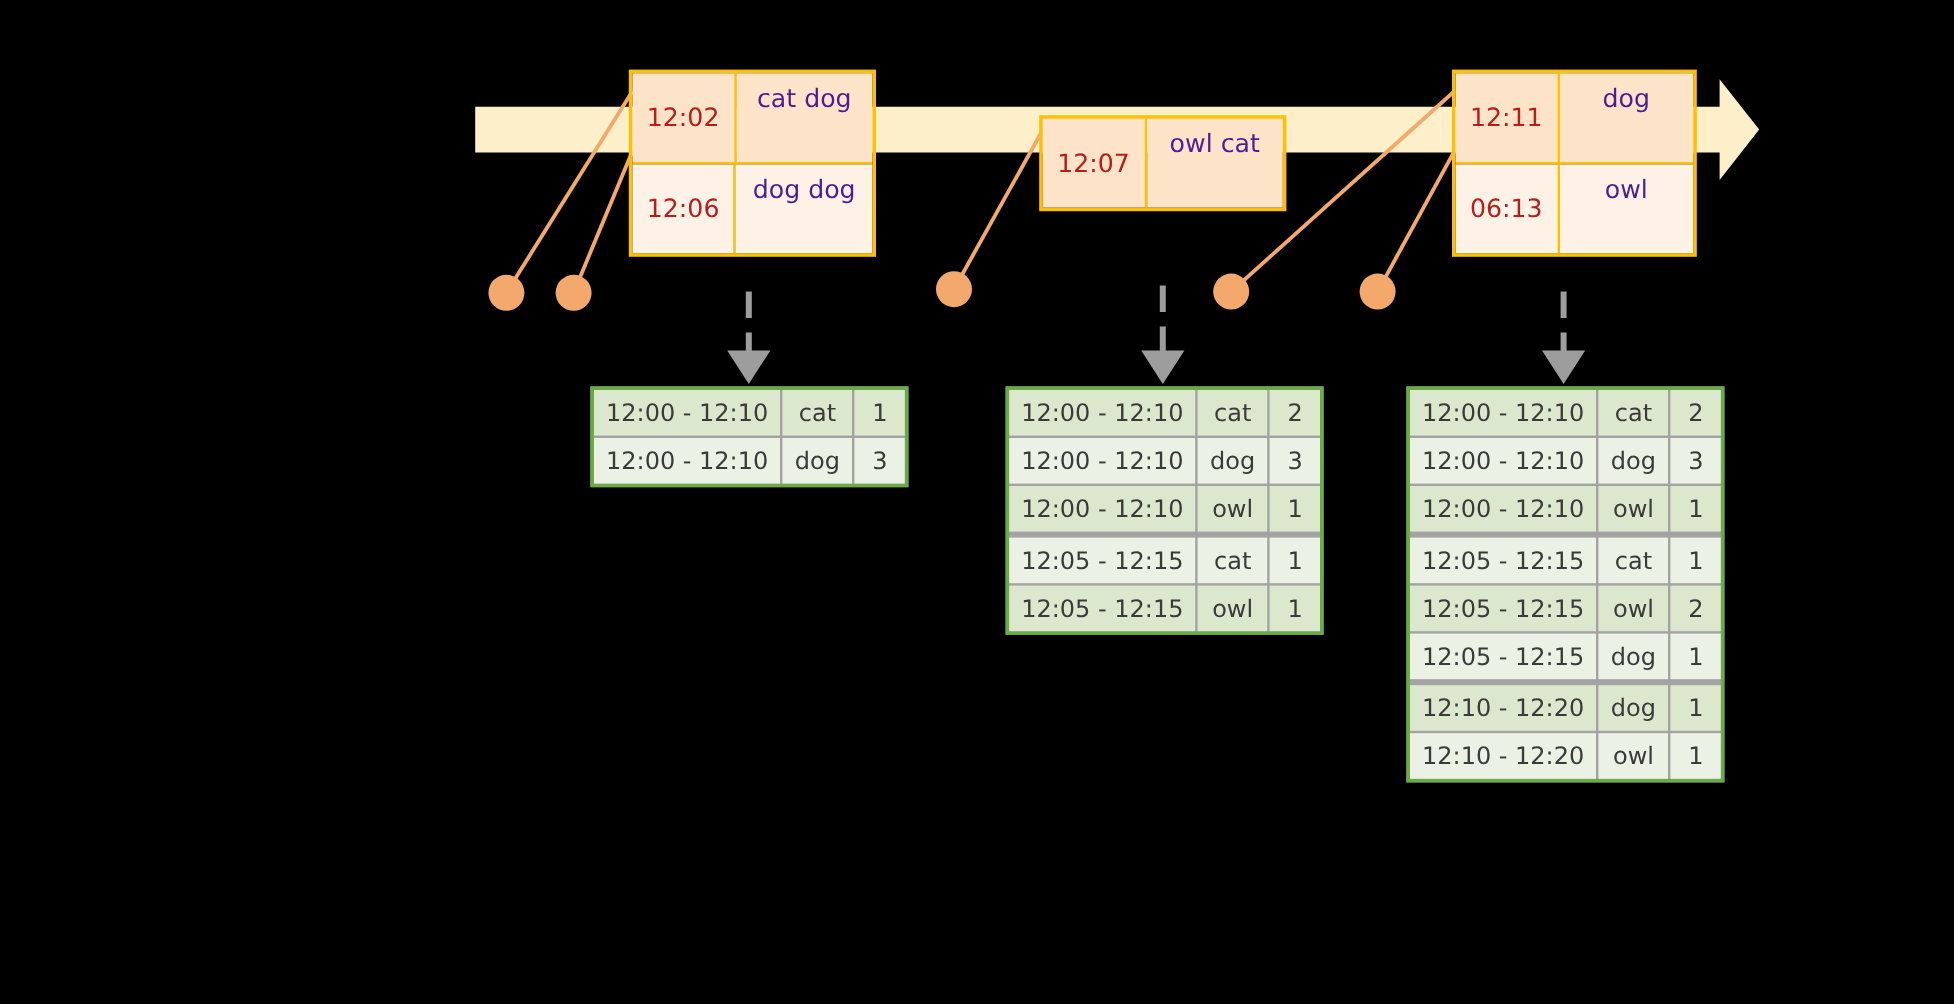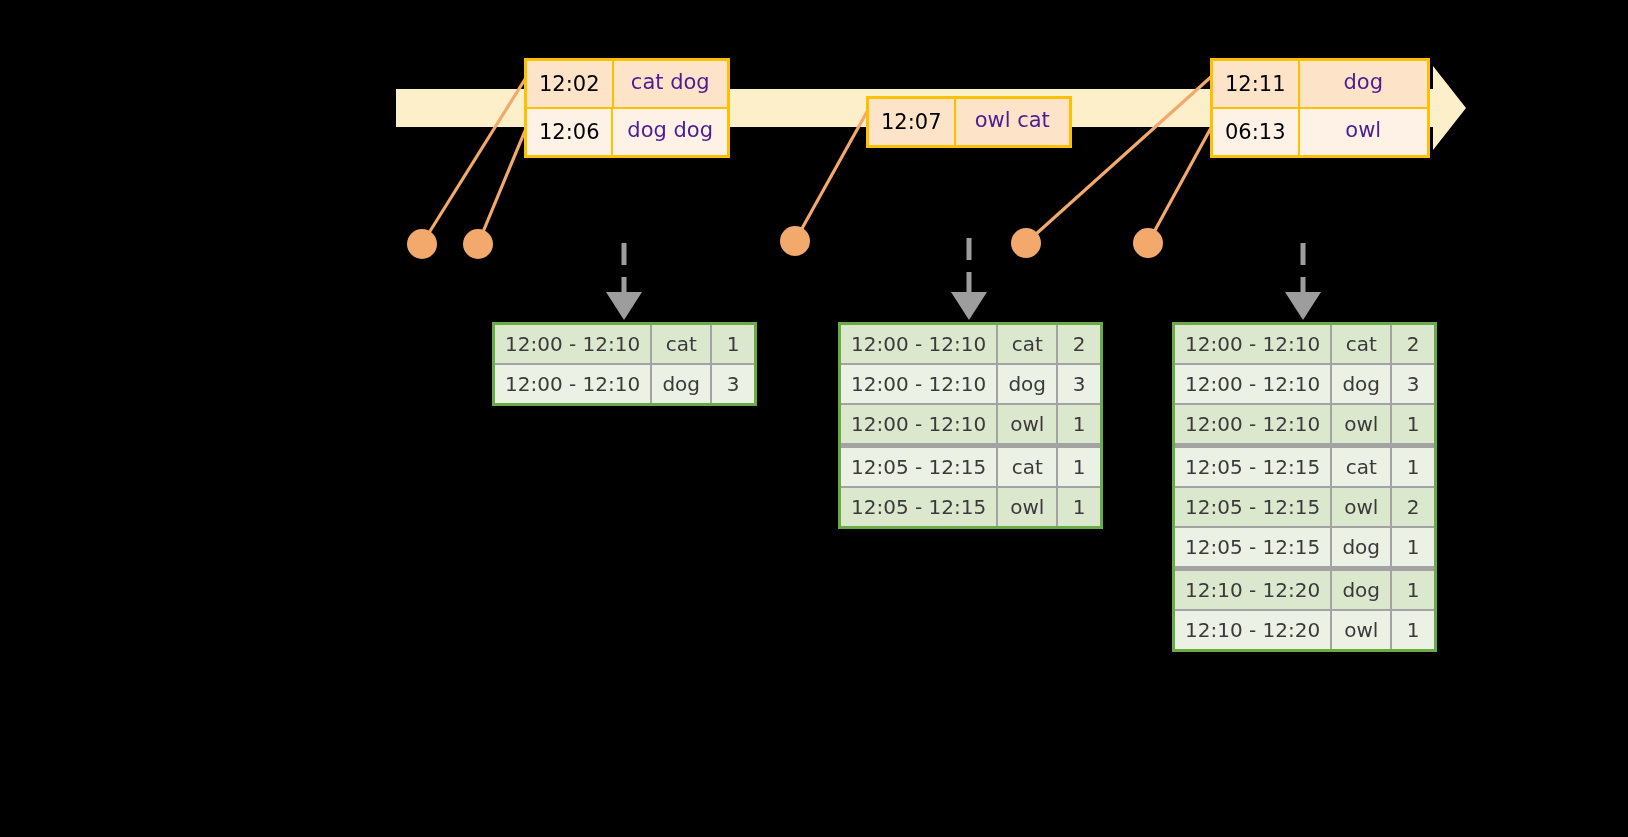--- a/index.html
+++ b/index.html
@@ -19,24 +19,24 @@
     border:3px solid #FFC000;
     box-sizing:border-box;
     display:flex;
     flex-direction:column;
     z-index:5;
   }
   .event-row{display:flex;flex-direction:row;}
   .event-row + .event-row{border-top:2px solid #FFC000;}
   .event-time{
     background:#FDE3C8;
-    color:#000000;
+    color:#b91c1c;
     font-size:21px;
     text-align:center;
-    padding:11px 12px;
+    padding:25px 12px;
     min-width:86px;
     border-right:2px solid #FFC000;
     box-sizing:border-box;
     white-space:nowrap;
   }
   .event-words{
     background:#FDE3C8;
     color:#4c1d95;
     font-size:21px;
     text-align:center;
@@ -124,21 +124,21 @@
     </div>
   </div>
 
   <div class="event-box" style="left:866px;top:96px;width:206px;">
     <div class="event-row">
       <div class="event-time">12:07</div>
       <div class="event-words">owl cat</div>
     </div>
   </div>
 
-  <div class="event-box" style="left:1210px;top:58px;width:220px;">
+  <div class="event-box" style="left:1210px;top:58px;width:204px;">
     <div class="event-row">
       <div class="event-time">12:11</div>
       <div class="event-words">dog</div>
     </div>
     <div class="event-row alt">
       <div class="event-time">06:13</div>
       <div class="event-words">owl</div>
     </div>
   </div>
 

